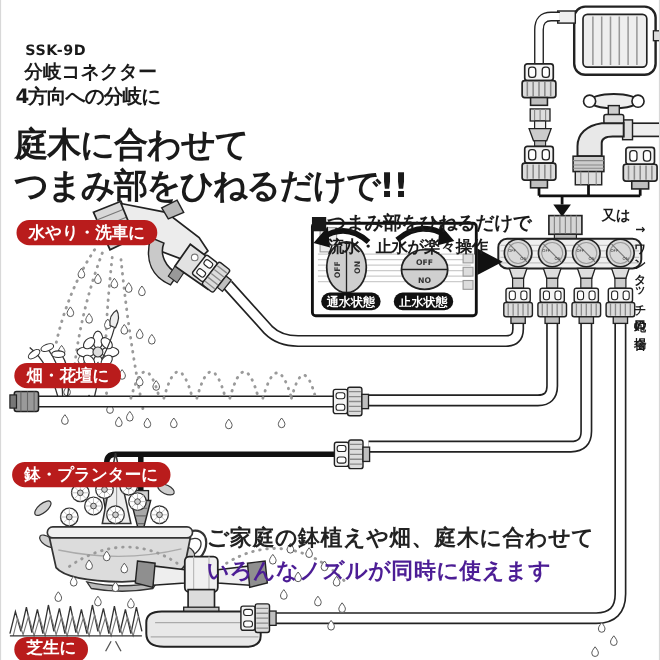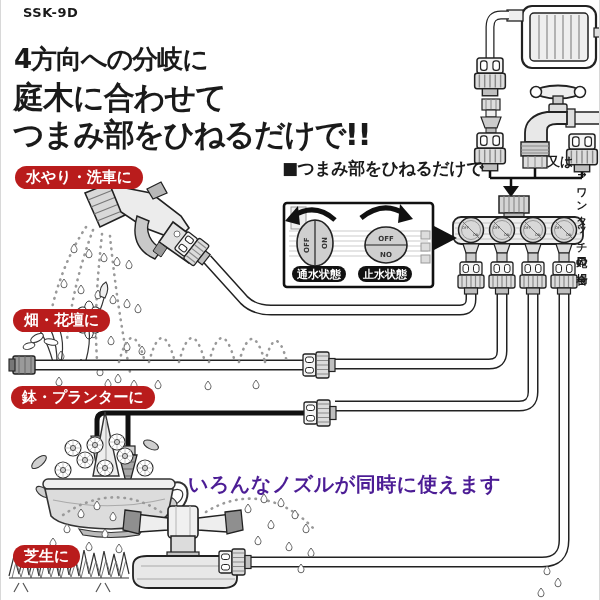--- a/index.html
+++ b/index.html
@@ -1,22 +1,22 @@
 <!DOCTYPE html>
 <html><head>
 <meta charset="utf-8">
 <style>
   html,body{margin:0;padding:0;background:#fff;}
   .stage{position:relative;width:600px;height:600px;background:#fff;overflow:hidden;
          border-left:1px solid #d8d8d8;border-right:1px solid #d8d8d8;box-sizing:border-box;
          font-family:"DejaVu Sans","Liberation Sans",sans-serif;color:#1a1a1a;}
-  .abs{position:absolute;}
+  .abs{position:absolute;margin-top:34px;}
   .model{left:22px;top:5px;font-size:13px;font-weight:bold;letter-spacing:.5px;}
   .product{left:21px;top:20px;font-size:17px;font-weight:bold;}
-  .h1{left:13px;top:42px;font-size:26px;font-weight:bold;letter-spacing:-1px;}
+  .h1{left:13px;top:42px;font-size:18px;font-weight:bold;letter-spacing:-1px;}
   .h2a{left:12px;top:77px;font-size:31px;font-weight:bold;letter-spacing:-1px;}
   .h2b{left:12px;top:114px;font-size:31px;font-weight:bold;letter-spacing:-1.5px;}
   .pill{background:#b91c1c;color:#fff;font-weight:bold;font-size:15px;line-height:20px;
         padding:1px 11px 2px;border-radius:999px;white-space:nowrap;}
   .instr1{left:281px;top:157px;font-size:17px;font-weight:bold;letter-spacing:-.5px;}
   .instr2{left:297px;top:181px;font-size:15px;font-weight:bold;letter-spacing:-.5px;}
   .oru{left:546px;top:153px;font-size:13px;font-weight:bold;}
   .vcap{left:572px;top:170px;writing-mode:vertical-rl;font-size:11px;font-weight:bold;
         letter-spacing:1px;line-height:16px;}
   .foot1{left:187px;top:441px;font-size:20px;font-weight:600;letter-spacing:.5px;
@@ -364,28 +364,31 @@
 
     <g>
       <path d="M8,576 L13,556 L18,574 L23,552 L28,575 L33,554 L38,576 L43,550 L48,574 L53,553 L58,576 L63,551 L68,575 L73,554 L78,576 L83,550 L88,574 L93,553 L98,576 L103,551 L108,575 L113,554 L118,576 L123,552 L128,574" stroke="#333" stroke-width="1.2" fill="none"></path>
       <path d="M11,578 L15,562 L20,577 L25,560 L30,578 L35,561 L40,578 L45,559 L50,577 L55,561 L60,578 L65,560 L70,577 L75,561 L80,578 L85,559 L90,577 L95,561 L100,578 L105,560 L110,577 L115,561 L120,578 L125,560" stroke="#777" stroke-width="1" fill="none"></path>
       <path d="M8,578 H128" stroke="#333" stroke-width="1.2"></path>
       <path d="M18,583 l-5,9 M22,583 l5,9 M100,583 l-5,9 M104,583 l5,9" stroke="#555" stroke-width="1.2"></path>
     </g>
   </svg>
 
   <div class="abs model">SSK-9D</div>
+  <div class="abs product">分岐コネクター</div>
   <div class="abs h1">4方向への分岐に</div>
   <div class="abs h2a">庭木に合わせて</div>
   <div class="abs h2b">つまみ部をひねるだけで!!</div>
 
   <div class="abs pill" style="left:14px;top:166px;">水やり・洗車に</div>
-  <div class="abs pill" style="left:12px;top:309px;">畑・花壇に</div>
+  <div class="abs pill" style="left:12px;top:296px;">畑・花壇に</div>
   <div class="abs pill" style="left:10px;top:386px;">鉢・プランターに</div>
   <div class="abs pill" style="left:12px;top:545px;font-family:Liberation Serif, serif;">芝生に</div>
 
   <div class="abs instr1">■つまみ部をひねるだけで</div>
+  <div class="abs instr2">流水・止水が楽々操作</div>
 
   <div class="abs oru">又は</div>
   <div class="abs vcap"><span>↑</span><span>ワンタッチ蛇口の場合</span></div>
 
+  <div class="abs foot1">ご家庭の鉢植えや畑、庭木に合わせて</div>
   <div class="abs foot2">いろんなノズルが同時に使えます</div>
 </div>
 
 </body></html>

